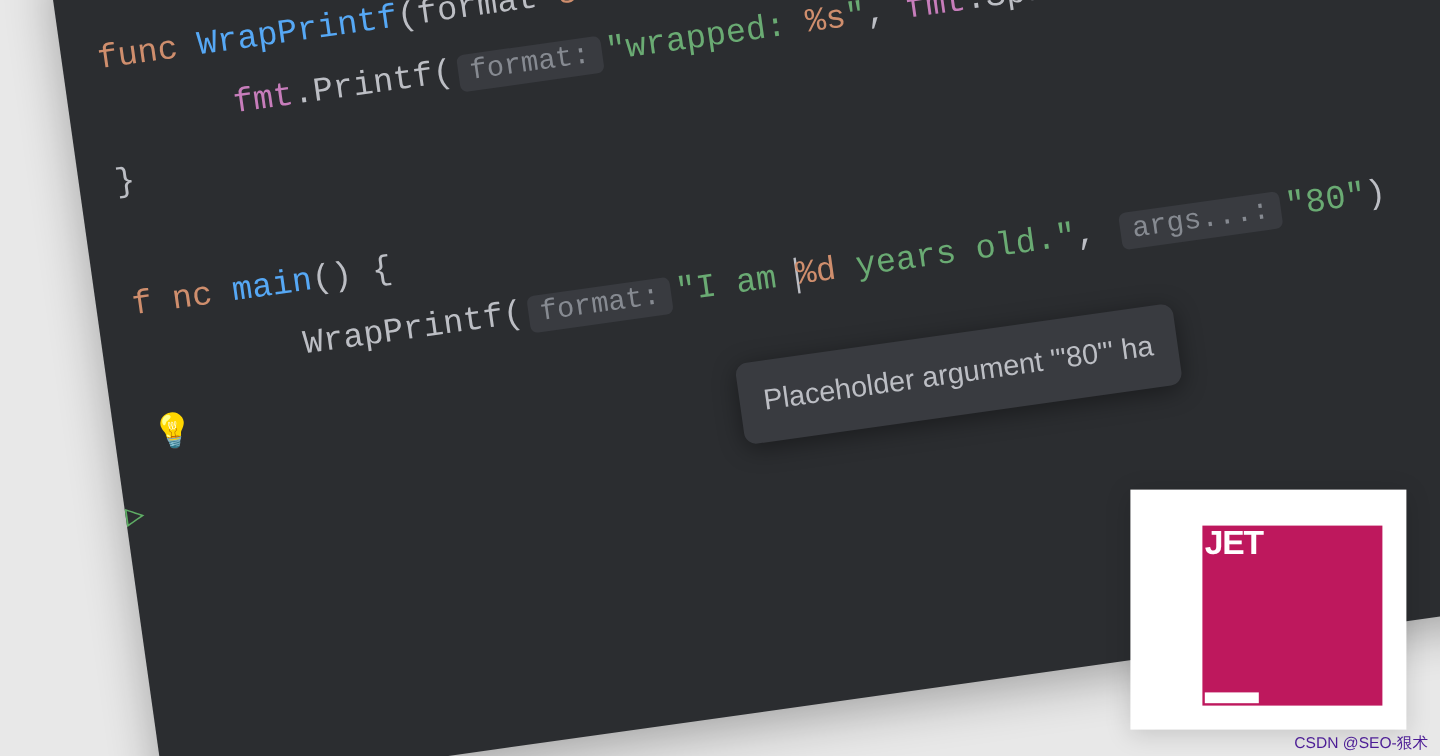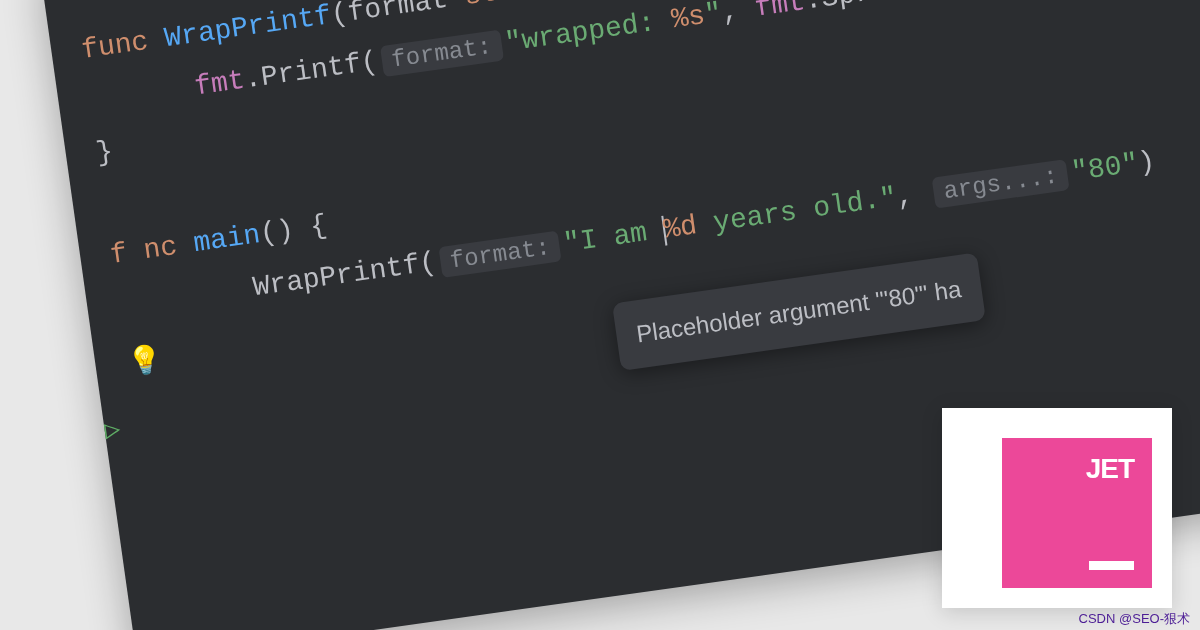--- a/index.html
+++ b/index.html
@@ -91,26 +91,25 @@
   background: #ffffff;
   display: flex;
   align-items: flex-end;
   justify-content: flex-end;
   padding: 20px;
   box-shadow: 0 4px 20px rgba(0,0,0,0.15);
 }
 .jb-logo {
   width: 150px;
   height: 150px;
-  background: #ec4899;
-  padding: 18px;
+  background: #be185d;
+  padding: 2px;
   display: flex;
   flex-direction: column;
   justify-content: space-between;
-  align-items: flex-end;
 }
 .jb-text {
   color: #fff;
   font-family: Arial, sans-serif;
   font-weight: 900;
   font-size: 28px;
   line-height: 0.95;
   letter-spacing: -1px;
 }
 .jb-bar { width: 45px; height: 9px; background: #fff; }

